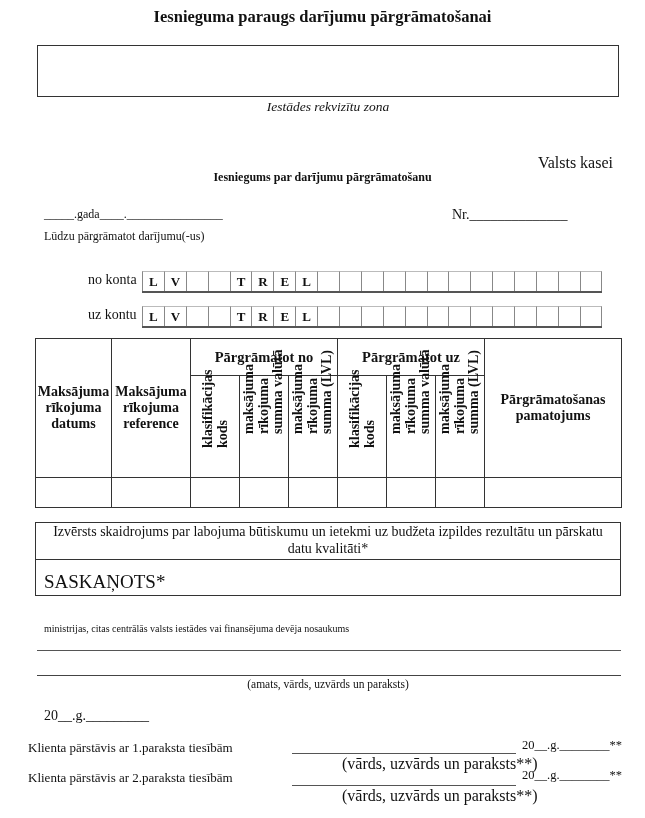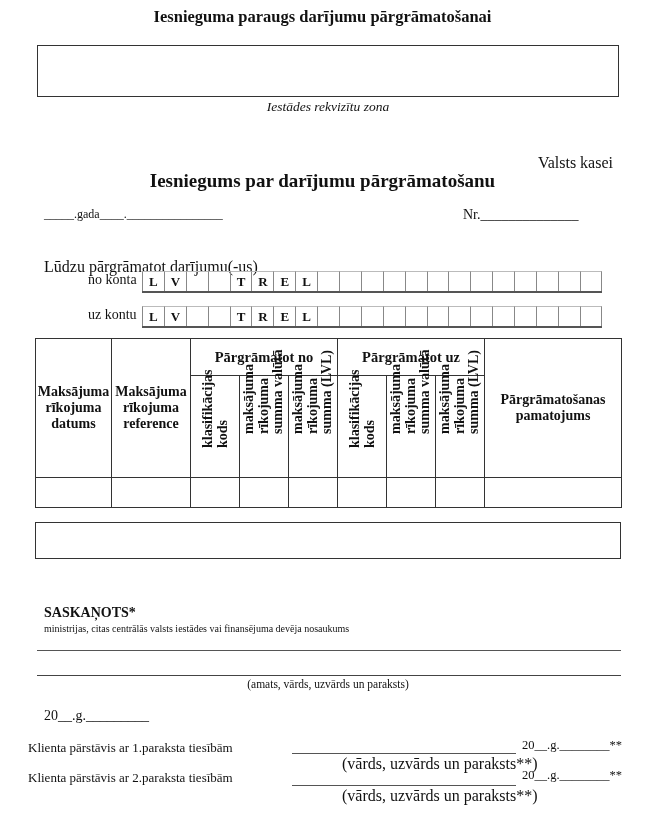--- a/index.html
+++ b/index.html
@@ -3,45 +3,45 @@
 <meta charset="utf-8">
 <style>
   html, body { margin:0; padding:0; background:#ffffff; }
   body { width:645px; height:818px; position:relative; overflow:hidden;
          font-family:"Liberation Serif", serif; color:#111; }
   .abs { position:absolute; }
   .title { left:0; width:645px; top:7px; text-align:center; font-weight:bold; font-size:16.5px; }
   .req-box { left:37px; top:45px; width:582px; height:52px; border:1.5px solid #333; box-sizing:border-box; }
   .req-caption { left:0; width:656px; top:99px; text-align:center; font-style:italic; font-size:13.5px; }
   .recipient { right:32px; top:134px; font-size:16px;margin-top:20px; }
-  .subtitle { left:0; width:645px; top:170px; text-align:center; font-weight:bold; font-size:19px; }
+  .subtitle { left:0; width:645px; top:170px; text-align:center; font-weight:bold; font-size:12px; }
   .date-line { left:44px; top:207px; font-size:12px; }
-  .nr-line { left:463px; top:207px; font-size:14px; }
-  .request-text { left:44px; top:258px; font-size:16px; }
+  .nr-line { left:452px; top:207px; font-size:14px; }
+  .request-text { left:44px; top:229px; font-size:12px; }
   .acct-label { left:44px; font-size:14px;margin-left:44px; }
   .acct-boxes { left:142px; display:flex; border-bottom:2px solid #555; }
   .acct-box { width:21.9px; height:20px; box-sizing:border-box; border-left:1px solid #888; border-top:1px solid #bbb;
               font-weight:bold; font-size:13px; display:flex; align-items:center; justify-content:center; }
   .acct-box:last-child { border-right:1px solid #888; }
 
   table.main { position:absolute; left:35px; top:338px; width:586px; border-collapse:collapse; table-layout:fixed; }
   table.main td, table.main th { border:1px solid #333; padding:0; font-weight:bold; font-size:14px; text-align:center; vertical-align:middle; line-height:1.12; }
   table.main th.grp { height:36px; font-size:14.5px; }
   table.main th.rot { height:101px; vertical-align:bottom; position:relative; }
   .rot-inner { position:absolute; left:50%; bottom:0; transform-origin:0 0; transform:rotate(-90deg) translate(0,-50%);
                width:100px; text-align:left; font-size:14px; line-height:14.5px; white-space:normal; }
   table.main td.body { height:29px; }
   table.main { border:1.5px solid #333; }
 
   table.expl { position:absolute; left:35px; top:522px; width:586px; border-collapse:collapse; border:1.5px solid #333; }
   table.expl td { border:1px solid #333; font-size:14px; text-align:center; line-height:1.2; }
   table.expl td.hdr { height:34px; padding:1px 6px; }
   table.expl td.body { height:33px; }
 
-  .approved { left:44px; top:605px; font-weight:bold; font-size:14px; }
+  .approved { left:44px; top:571px; font-weight:normal; font-size:19px; }
   .approved-desc { left:44px; top:623px; font-size:10px; }
   .hline1 { left:37px; top:650px; width:584px; border-top:1px solid #555; }
   .hline2 { left:37px; top:675px; width:584px; border-top:1.5px solid #444; }
   .sig-caption-1 { left:0; width:656px; top:678px; text-align:center; font-size:11.5px; }
   .date2 { left:44px; top:708px; font-size:14px; }
   .client-label { left:28px; font-size:13px; }
   .client-line { left:292px; width:224px; border-top:1.5px solid #555; }
   .client-date { left:522px; font-size:12.5px; }
   .client-caption { left:342px; font-size:16px; }
 </style>
@@ -155,20 +155,23 @@
     <td class="body"></td>
     <td class="body"></td>
     <td class="body"></td>
     <td class="body"></td>
   </tr>
 </tbody>
   </table>
 
 <table class="expl">
   <tbody>
+      <tr>
+        <td class="hdr">Izvērsts skaidrojums par labojuma būtiskumu un ietekmi uz budžeta izpildes rezultātu un pārskatu datu kvalitāti*</td>
+      </tr>
   <tr>
         <td class="body"></td>
       </tr>
 </tbody>
   </table>
 
 <div class="abs approved">SASKAŅOTS*</div>
 <div class="abs approved-desc">ministrijas, citas centrālās valsts iestādes vai finansējuma devēja nosaukums</div>
 <div class="abs hline1"></div>
 <div class="abs hline2"></div>

